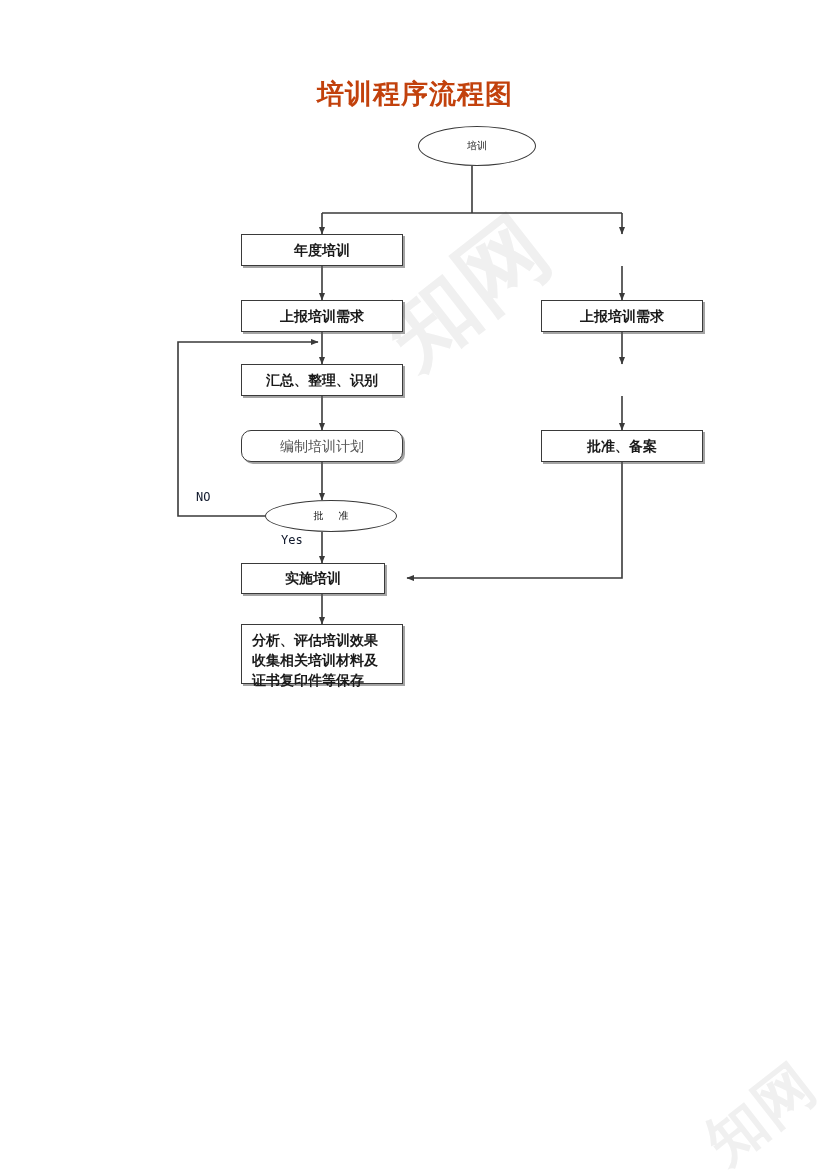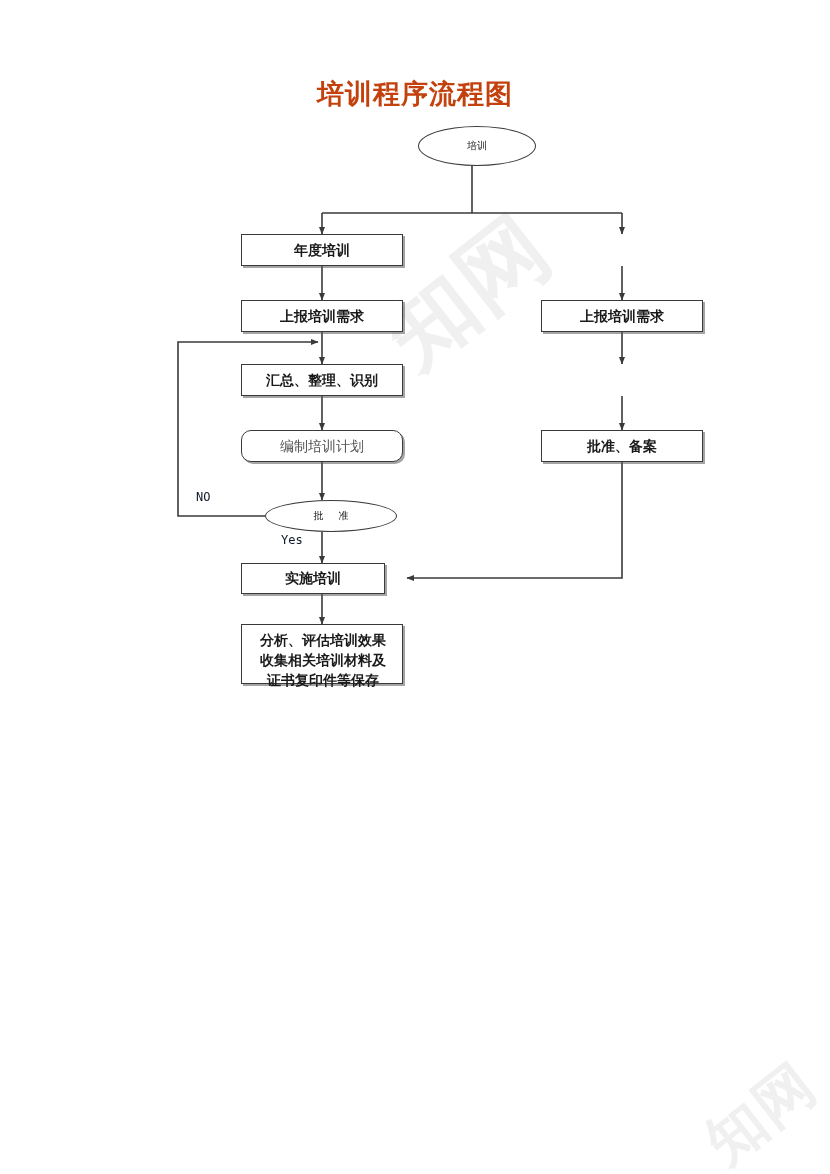--- a/index.html
+++ b/index.html
@@ -197,21 +197,21 @@
 
 
   <div class="node box shadowed bold" style="left:541px; top:430px; width:162px; height:32px;">
     <span>批准、备案</span>
   </div>
 
   <div class="node box shadowed bold" style="left:241px; top:563px; width:144px; height:31px;">
     <span>实施培训</span>
   </div>
 
-  <div class="node box shadowed multiline" style="left:241px; top:624px; width:162px; height:60px;text-align:center;">
+  <div class="node box shadowed multiline" style="left:241px; top:624px; width:162px; height:60px;">
     <span class="ln">分析、评估培训效果</span>
     <span class="ln">收集相关培训材料及</span>
     <span class="ln">证书复印件等保存</span>
   </div>
 
   <div class="edge-label" style="left:196px; top:490px;">NO</div>
   <div class="edge-label" style="left:281px; top:533px;">Yes</div>
 
 </div>
 

